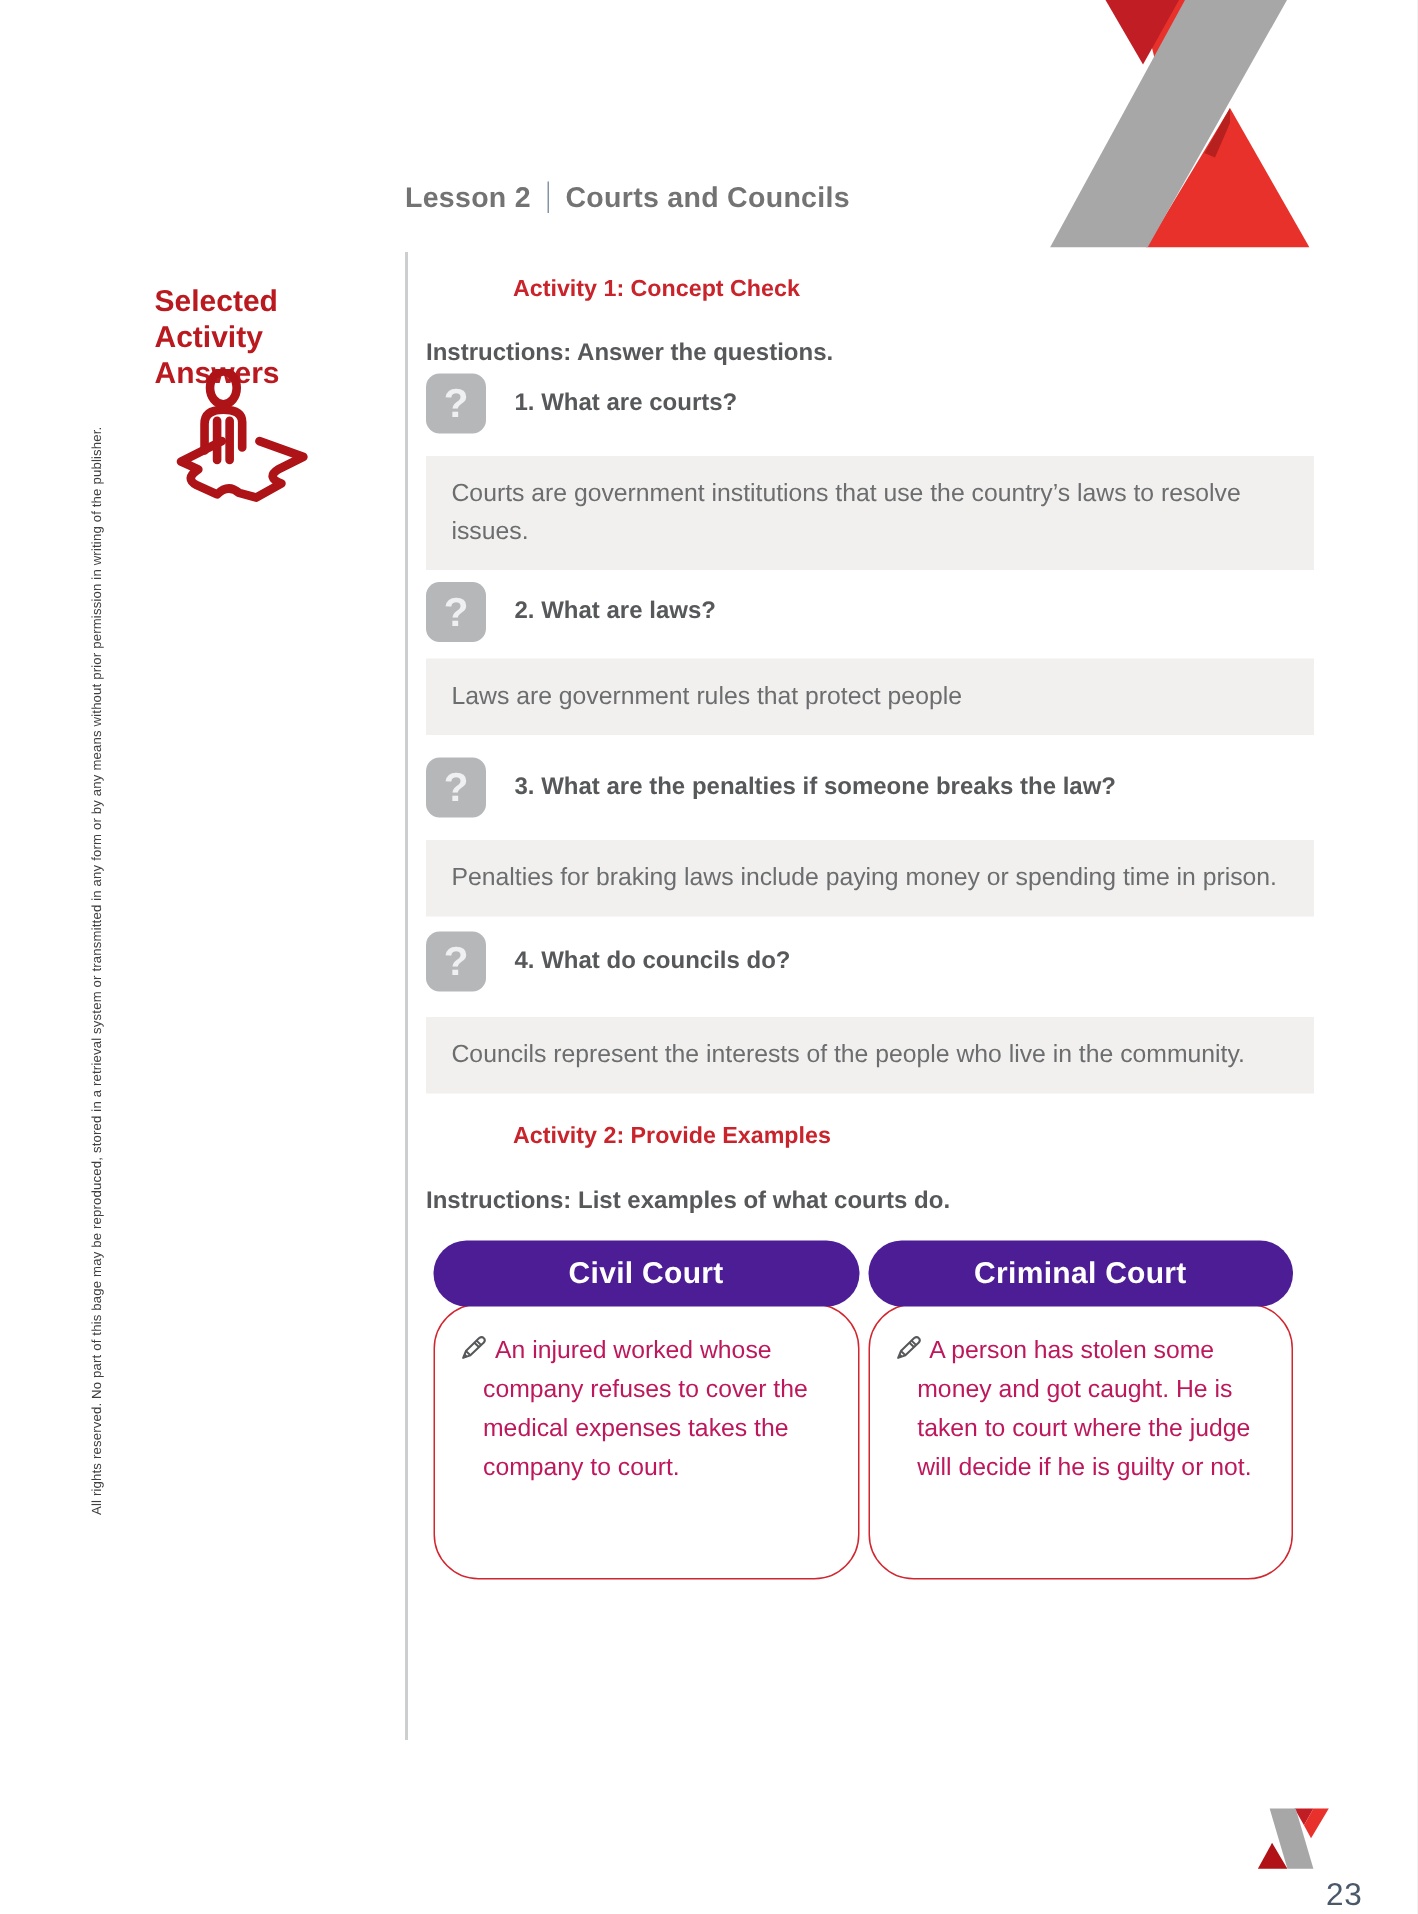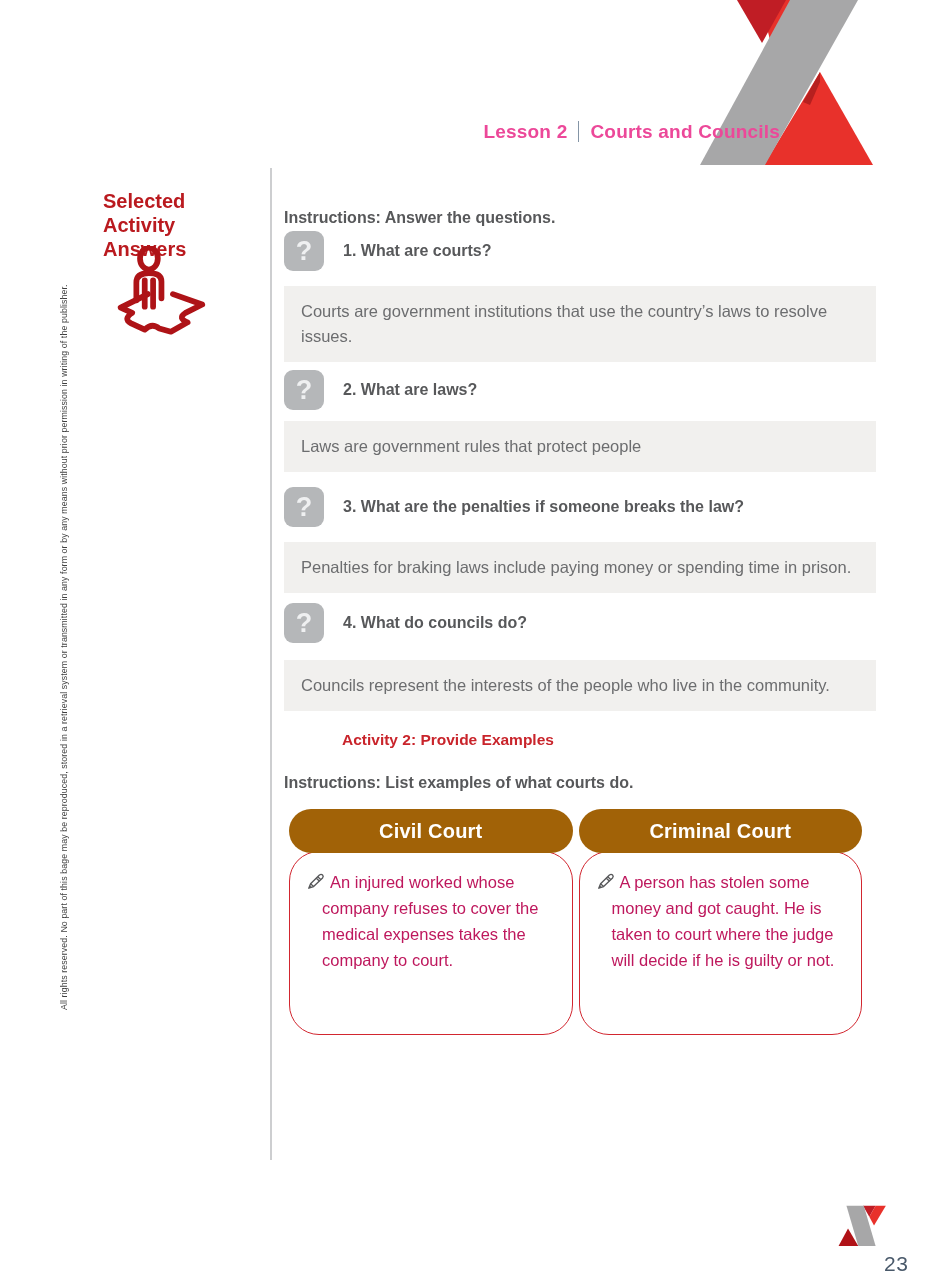--- a/index.html
+++ b/index.html
@@ -5,21 +5,21 @@
   * { margin:0; padding:0; box-sizing:border-box; }
   html,body { background:#e9e9e9; }
   .page {
     position:relative; width:945px; height:1276px; margin:0 auto;
     background:#ffffff; overflow:hidden;
     font-family:"Liberation Sans", sans-serif;
   }
   
   .lesson-title {
     position:absolute; left:270px; top:121px; width:510px;
-    text-align:right; font-size:19px; font-weight:bold; color:#ec4899;
+    text-align:left; font-size:19px; font-weight:bold; color:#737373;
     letter-spacing:0.2px;
   }
   .lesson-title .sep {
     display:inline-block; width:0; border-left:1.5px solid #8495a6;
     height:21px; margin:0 11px; vertical-align:-4px;
   }
   .logo-top { position:absolute; left:700px; top:0; }
   .logo-bottom { position:absolute; left:837px; top:1199px; }
   .page-number {
     position:absolute; left:884px; top:1212px;
@@ -66,21 +66,21 @@
   }
   .answer-box.a1 { margin-top:15px; }
   .answer-box.a2 { margin-top:11px; }
   .answer-box.a3 { margin-top:15px; }
   .answer-box.a4 { margin-top:17px; }
   
   .cards { display:flex; gap:6px; margin-top:17px; margin-left:5px; width:573px; }
   .card { flex:1; position:relative; }
   .card-pill {
     position:relative; z-index:2; height:44px; border-radius:22px;
-    background:#a16207; color:#ffffff; text-align:center;
+    background:#4c1d95; color:#ffffff; text-align:center;
     font-size:20px; font-weight:bold; line-height:44px; letter-spacing:0.2px;
   }
   .card-body {
     margin-top:-2px; height:184px; border:1.6px solid #d2262f;
     border-radius:30px; background:#ffffff; padding:17px 16px 0 16px;
   }
   .card-text {
     font-size:16.5px; line-height:26px; color:#be185d;
     text-indent:-16px; padding-left:16px;
   }
@@ -114,20 +114,21 @@
       <path d="M33,33 L33,58"></path>
       <path d="M41,33 L41,58"></path>
       <path d="M36,46 L10,59 L21,64 Q12,70 20,74 L33,80 Q40,73 47,79 L58,82 L74,73 Q64,69 72,64 L88,56 L60,46"></path>
     </g>
   </svg>
 
   <div class="copyright">All rights reserved. No part of this bage may be reproduced, stored in a retrieval system or transmitted in any form or by any means without prior permission in writing of the publisher.</div>
 
   <div class="main">
 
+    <div class="activity-heading">Activity 1: Concept Check</div>
 
     <div class="instructions">Instructions: Answer the questions.</div>
 
     <div class="q-row q1">
       <div class="q-tile">?</div>
       <div class="q-label">1. What are courts?</div>
     </div>
     <div class="answer-box a1">Courts are government institutions that use the country’s laws to resolve issues.</div>
 
     <div class="q-row q2">

